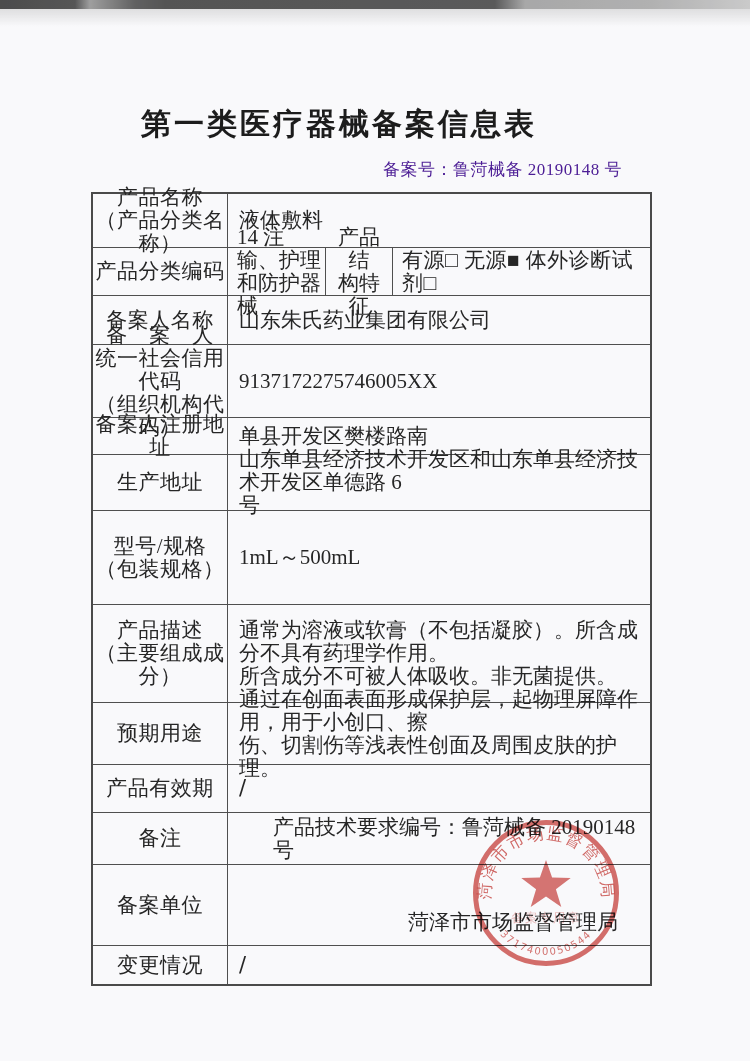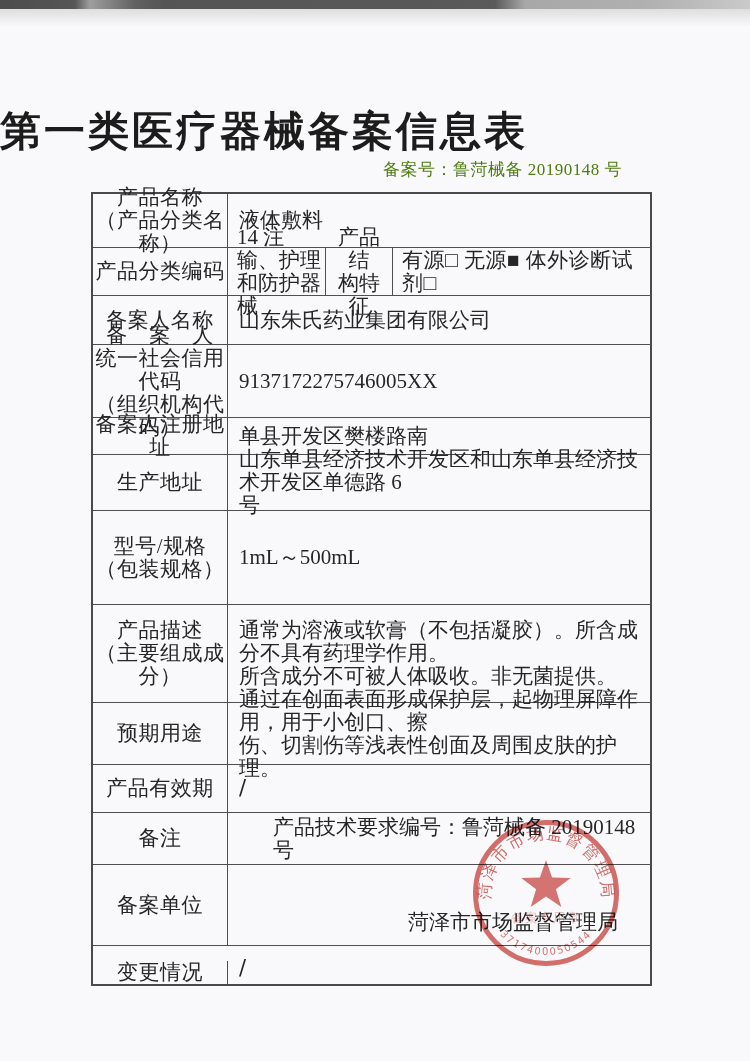--- a/index.html
+++ b/index.html
@@ -22,26 +22,27 @@
       #9a9a9a 70%, #a5a5a5 87%, #c2c2c2 100%);
     opacity:.85;
   }
   .scan-edge-top::after{
     content:"";position:absolute;left:0;top:9px;width:750px;height:18px;
     background:linear-gradient(180deg,rgba(160,160,160,.35),rgba(160,160,160,0));
   }
 
   .doc-title{
     position:absolute;top:104px;left:0;width:678px;
-    font-size:41px;font-weight:bold;letter-spacing:3px;
+    text-align:center;
+    font-size:30px;font-weight:bold;letter-spacing:3px;
     color:#1c1c1c;
   }
   .record-number{
     position:absolute;top:158px;right:128px;
-    font-size:17px;letter-spacing:.5px;color:#4d7c0f;
+    font-size:17px;letter-spacing:.5px;color:#4c1d95;
   }
 
   
   .info-table{
     position:absolute;left:91px;top:192px;width:561px;
     border:2px solid #4a4a4a;
     box-sizing:border-box;
     background:transparent;
   }
   .row{
@@ -72,21 +73,21 @@
   .r3 {height:49px;}
   .r4 {height:73px;}
   .r5 {height:37px;}
   .r6 {height:56px;}
   .r7 {height:94px;}
   .r8 {height:98px;}
   .r9 {height:62px;}
   .r10{height:48px;}
   .r11{height:52px;gap:34px;}
   .r12{height:81px;}
-  .r13{height:39px;align-items:flex-end;}
+  .r13{height:39px;}
 
   
   .cell.sub1{width:98px;flex:0 0 98px;border-right:1px solid #4f4f4f;padding:2px 4px 2px 9px;}
   .cell.sub2{width:67px;flex:0 0 67px;border-right:1px solid #4f4f4f;align-items:center;text-align:center;padding:2px 2px;}
   .cell.sub3{flex:1 1 auto;padding:2px 4px 2px 9px;letter-spacing:.5px;}
 
   
   .cell.val.unit{
     align-items:flex-end;justify-content:flex-end;
     padding:0 32px 9px 10px;

